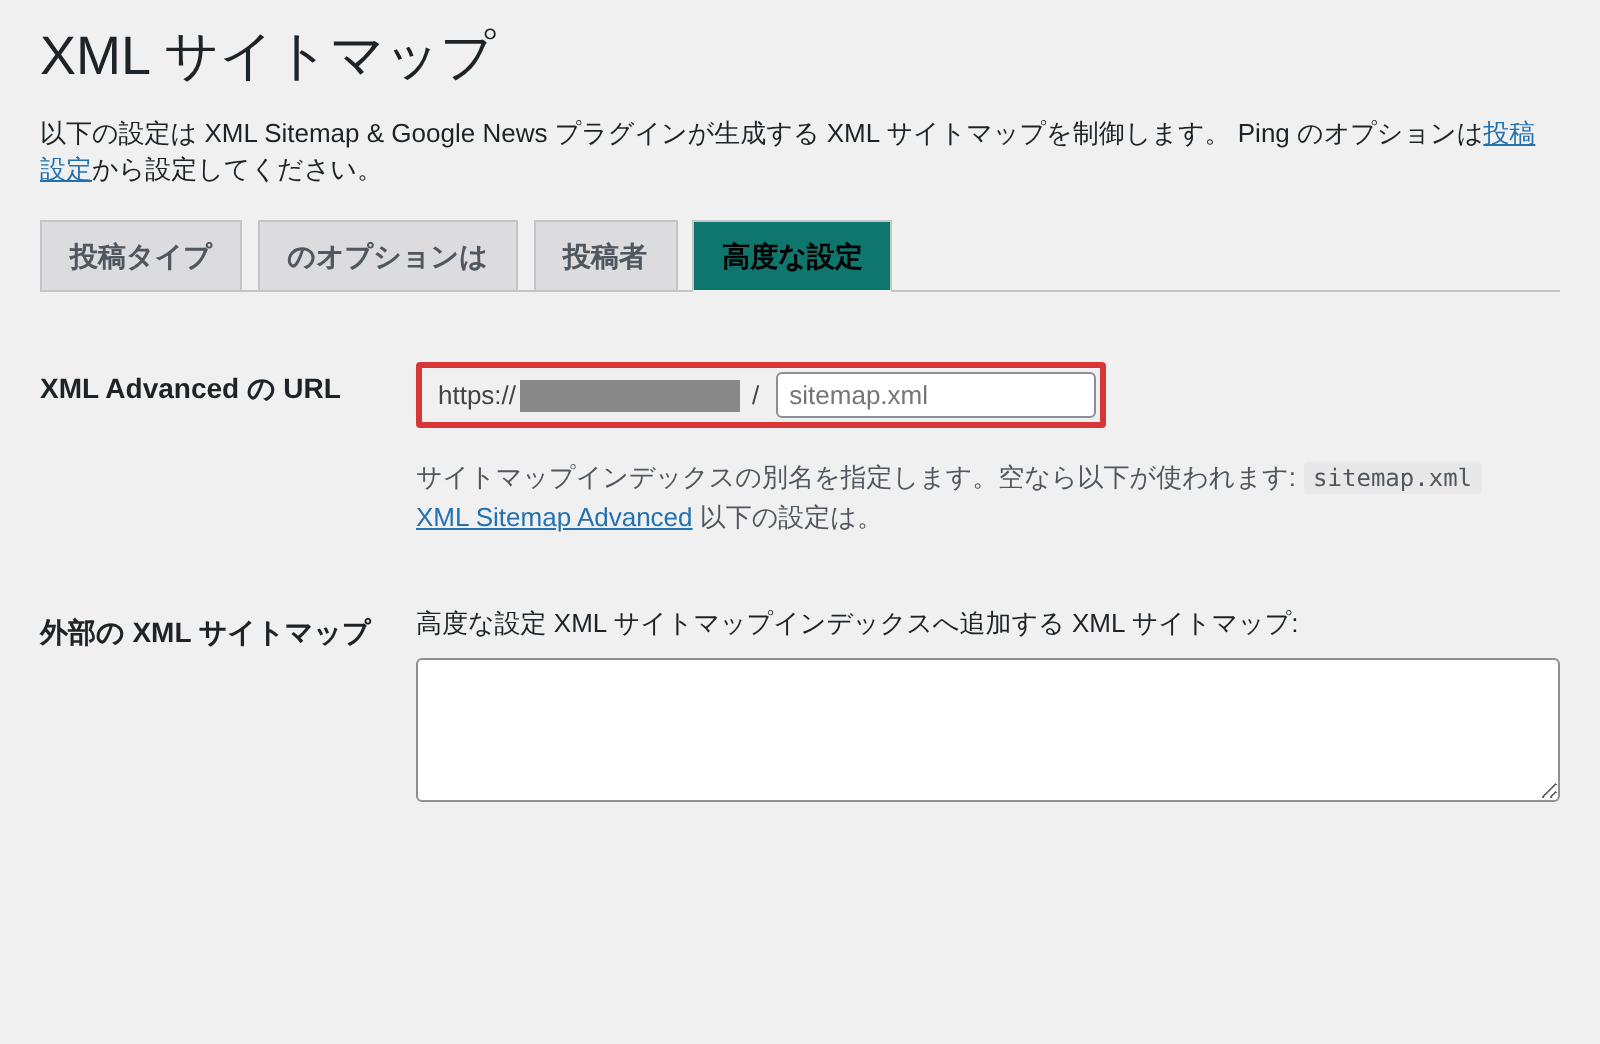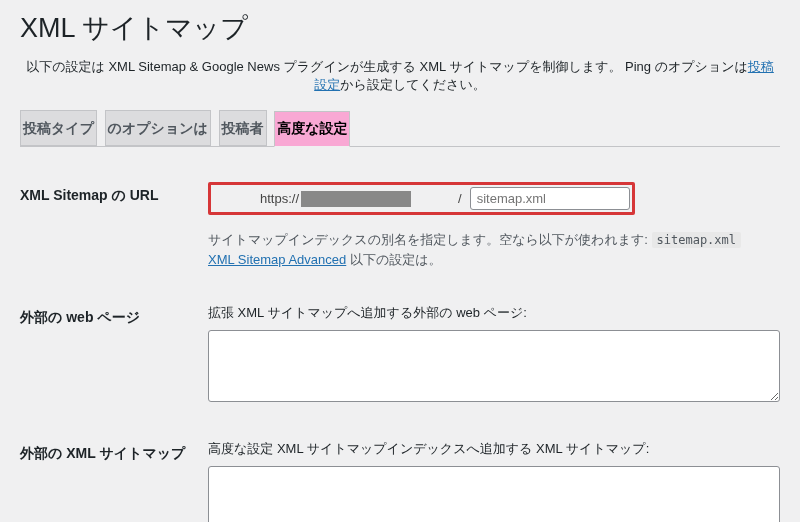--- a/index.html
+++ b/index.html
@@ -14,50 +14,48 @@
     h1.page-title {
       font-size: 27px;
       font-weight: 400;
       margin: 0 0 12px 0;
       color: #1d2327;
     }
     p.page-description {
       font-size: 13px;
       margin-bottom: 16px;
       color: #1d2327;
-      text-align: center;
     }
     p.page-description a {
       color: #2271b1;
       text-decoration: underline;
     }
     .nav-tab-wrapper {
       border-bottom: 1px solid #c3c4c7;
       margin: 0;
       padding: 0;
       line-height: 0;
     }
     .nav-tab {
       display: inline-block;
-      padding: 8px 2px;
+      padding: 8px 14px;
       margin: 0 4px -1px 0;
       font-size: 14px;
       font-weight: 600;
       background: #dcdcde;
       color: #50575e;
       border: 1px solid #c3c4c7;
       text-decoration: none;
       line-height: 1.3;
       cursor: pointer;
     }
     .nav-tab.active {
-      background: #f9a8d4;
+      background: #0f766e;
       border-bottom-color: #f0f0f1;
       color: #000;
-      font-family: Liberation Serif, serif;
     }
     .form-table {
       width: 100%;
       margin-top: 20px;
       border-collapse: collapse;
     }
     .form-table th {
       text-align: left;
       font-weight: 600;
       font-size: 14px;
@@ -74,21 +72,20 @@
       display: inline-flex;
       align-items: center;
       border: 3px solid #d63638;
       border-radius: 2px;
       padding: 2px;
     }
     .url-prefix {
       font-size: 13px;
       padding: 4px 2px 4px 6px;
       color: #444;
-      margin-left: 41px;
     }
     .url-redacted {
       display: inline-block;
       width: 110px;
       height: 16px;
       background: #888;
       vertical-align: middle;
     }
     .url-input {
       margin-left: 6px;
@@ -144,42 +141,35 @@
 <div class="nav-tab-wrapper">
   <a class="nav-tab">投稿タイプ</a>
   <a class="nav-tab">のオプションは</a>
   <a class="nav-tab">投稿者</a>
   <a class="nav-tab active">高度な設定</a>
 </div>
 
 <table class="form-table">
   <tbody>
       <tr>
-    <th>XML Sitemap の URL</th>
+    <th>XML Advanced の URL</th>
     <td>
       <span class="url-field-wrap">
         <span class="url-prefix">https://</span>
         <span class="url-redacted"></span>
         <span class="url-prefix">/</span>
         <input type="text" class="url-input" placeholder="sitemap.xml" style="">
       </span>
       <p class="description">
         <span>サイトマップインデックスの別名を指定します。空なら以下が使われます: </span><code>sitemap.xml</code><br>
         <a href="#">XML Sitemap Advanced</a><span> 以下の設定は。</span>
       </p>
     </td>
   </tr>
   <tr>
-    <th>外部の web ページ</th>
-    <td>
-      <span class="field-label">拡張 XML サイトマップへ追加する外部の web ページ:</span>
-      <textarea class="wide" style=""></textarea>
-    </td>
-  </tr>
-  <tr>
     <th>外部の XML サイトマップ</th>
     <td>
       <span class="field-label">高度な設定 XML サイトマップインデックスへ追加する XML サイトマップ:</span>
       <textarea class="wide" style=""></textarea>
     </td>
   </tr>
 </tbody>
   </table>
 
 </body></html>

